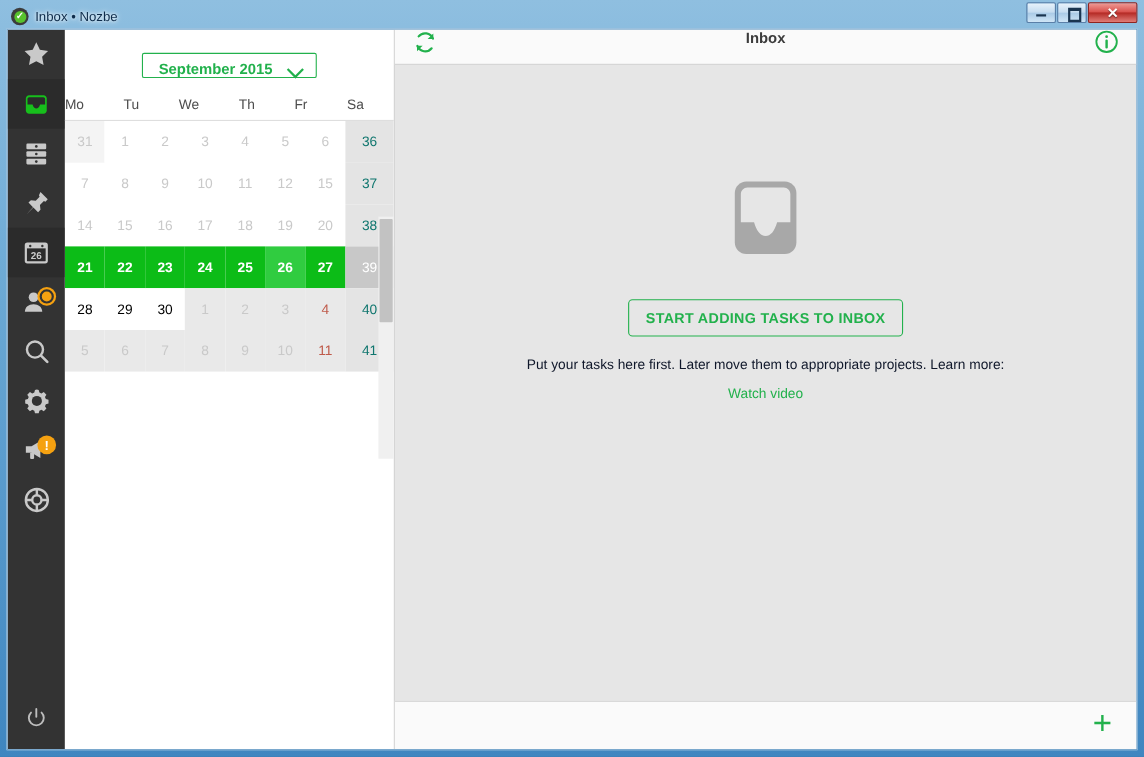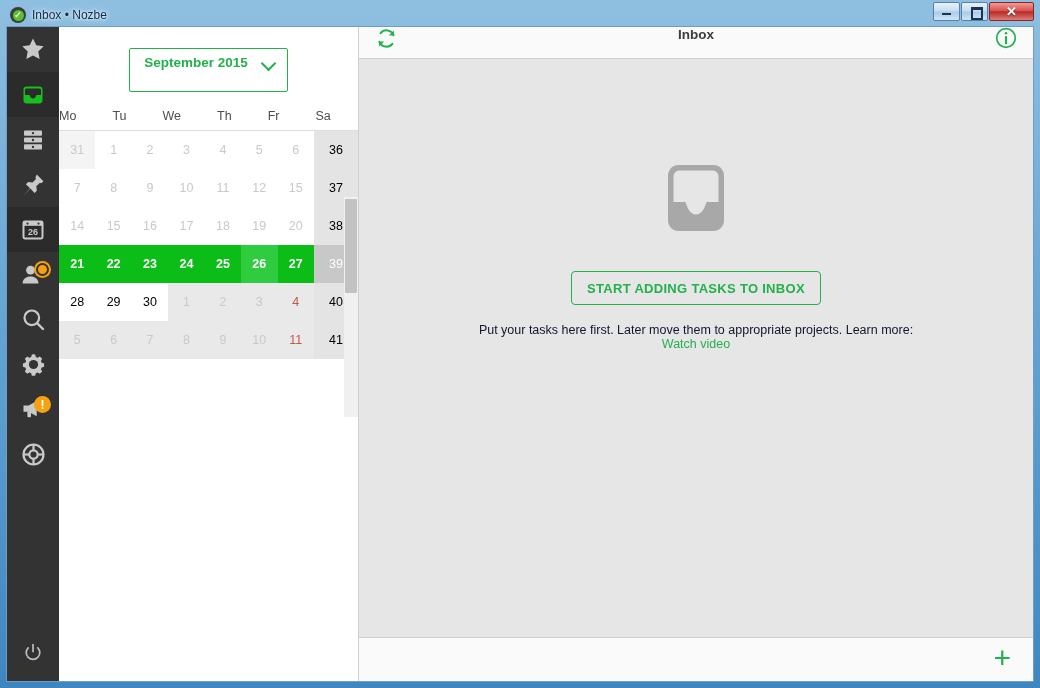--- a/index.html
+++ b/index.html
@@ -129,21 +129,21 @@
     background: #ffffff;
     color: #8a8a8a; font-size: 12.5px; font-weight: bold;
     letter-spacing: .6px;
     padding: 8px 14px 7px 14px;
   }
   .month-wrap { display: flex; justify-content: center; padding-top: 21px; }
   .month-sel {
     border: 1px solid #22b14c; border-radius: 2px;
     background: #ffffff;
     display: flex; align-items: center; gap: 14px;
-    padding: 6px 11px 21px 14px;
+    padding: 6px 11px 0 14px;
   }
   .month-sel .mlabel { color: #22b14c; font-size: 13.5px; font-weight: bold; }
   .chev { width: 14px; height: 9px; position: relative; }
   .chev::after {
     content: ""; position: absolute; left: 1px; top: 0;
     width: 9px; height: 9px;
     border-right: 2.2px solid #22b14c; border-bottom: 2.2px solid #22b14c;
     transform: rotate(45deg);
   }
   .dow-row {
@@ -167,21 +167,21 @@
   .day.out { color: #c9c9c9; }
   .day.past { color: #c9c9c9; }
   .day.pastbg { background: #f4f4f4; }
   .day.nextbg { background: #e9e9e9; }
   .day.sun-red { color: #bf5a4a; }
   .day.sel { background: #0cbc17; color: #ffffff; font-weight: bold; }
   .day.today { background: #30cc40; color: #ffffff; font-weight: bold; }
   .wknum {
     width: 44px; flex: none;
     display: flex; align-items: center; justify-content: center;
-    font-size: 12.5px; color: #000000;
+    font-size: 12.5px; color: #0f766e;
     background: #e4e4e4;
   }
   .wknum.sel { background: #c8c8c8; color: #ffffff; }
   .cal-scroll {
     position: absolute; right: 0; top: 0;
     width: 14px; height: 100%;
     background: #f0f0f0;
   }
   .cal-thumb {
     position: absolute; left: 1px; top: 2px;
@@ -222,20 +222,21 @@
     color: #22b14c; font-size: 13px; font-weight: bold; letter-spacing: .3px;
     padding: 9px 15px 8px 15px;
     background: transparent;
     font-family: "Liberation Sans", sans-serif;
   }
   .hint {
     margin-top: 18px;
     font-size: 12.5px; color: #0f172a;
   }
   .video-link {
+    margin-top: 13px;
     font-size: 12.5px; color: #22b14c; text-decoration: none; text-align: right;
   }
   .main-footer {
     height: 44px; flex: none;
     background: #fafafa;
     border-top: 1px solid #d2d2d2;
     display: flex; align-items: center; justify-content: flex-end;
     padding-right: 22px;
   }
   .plus {

